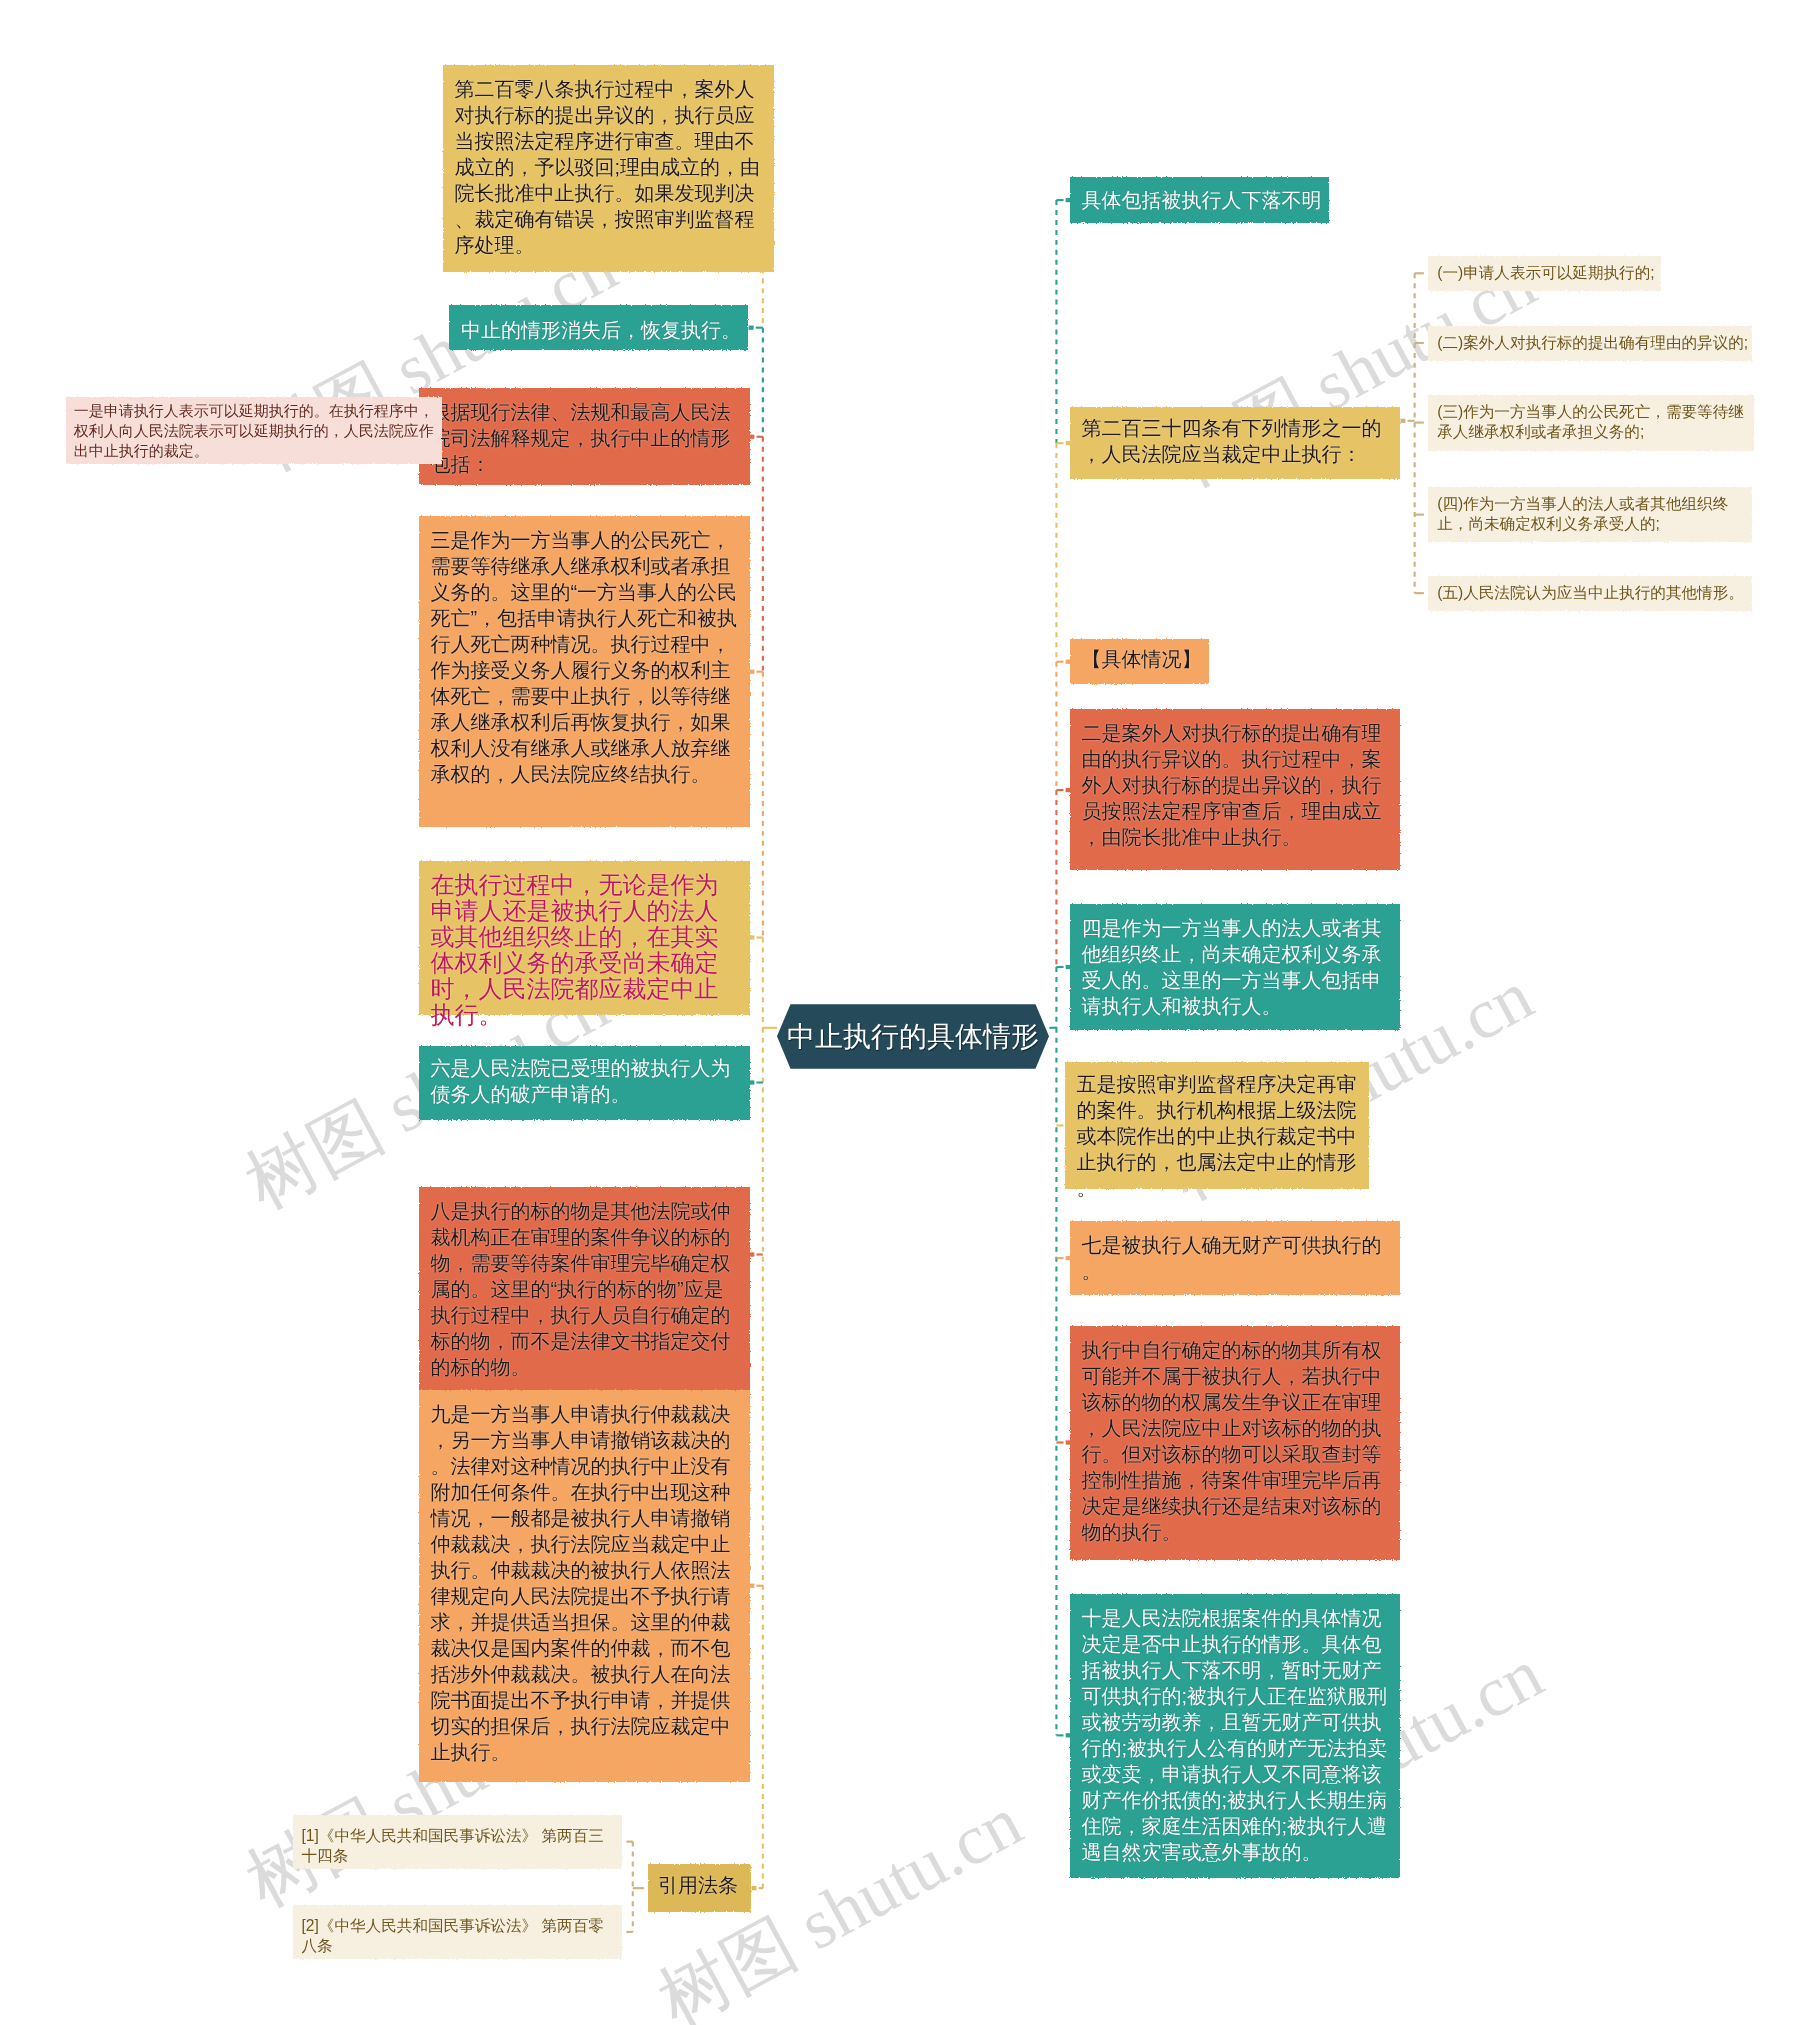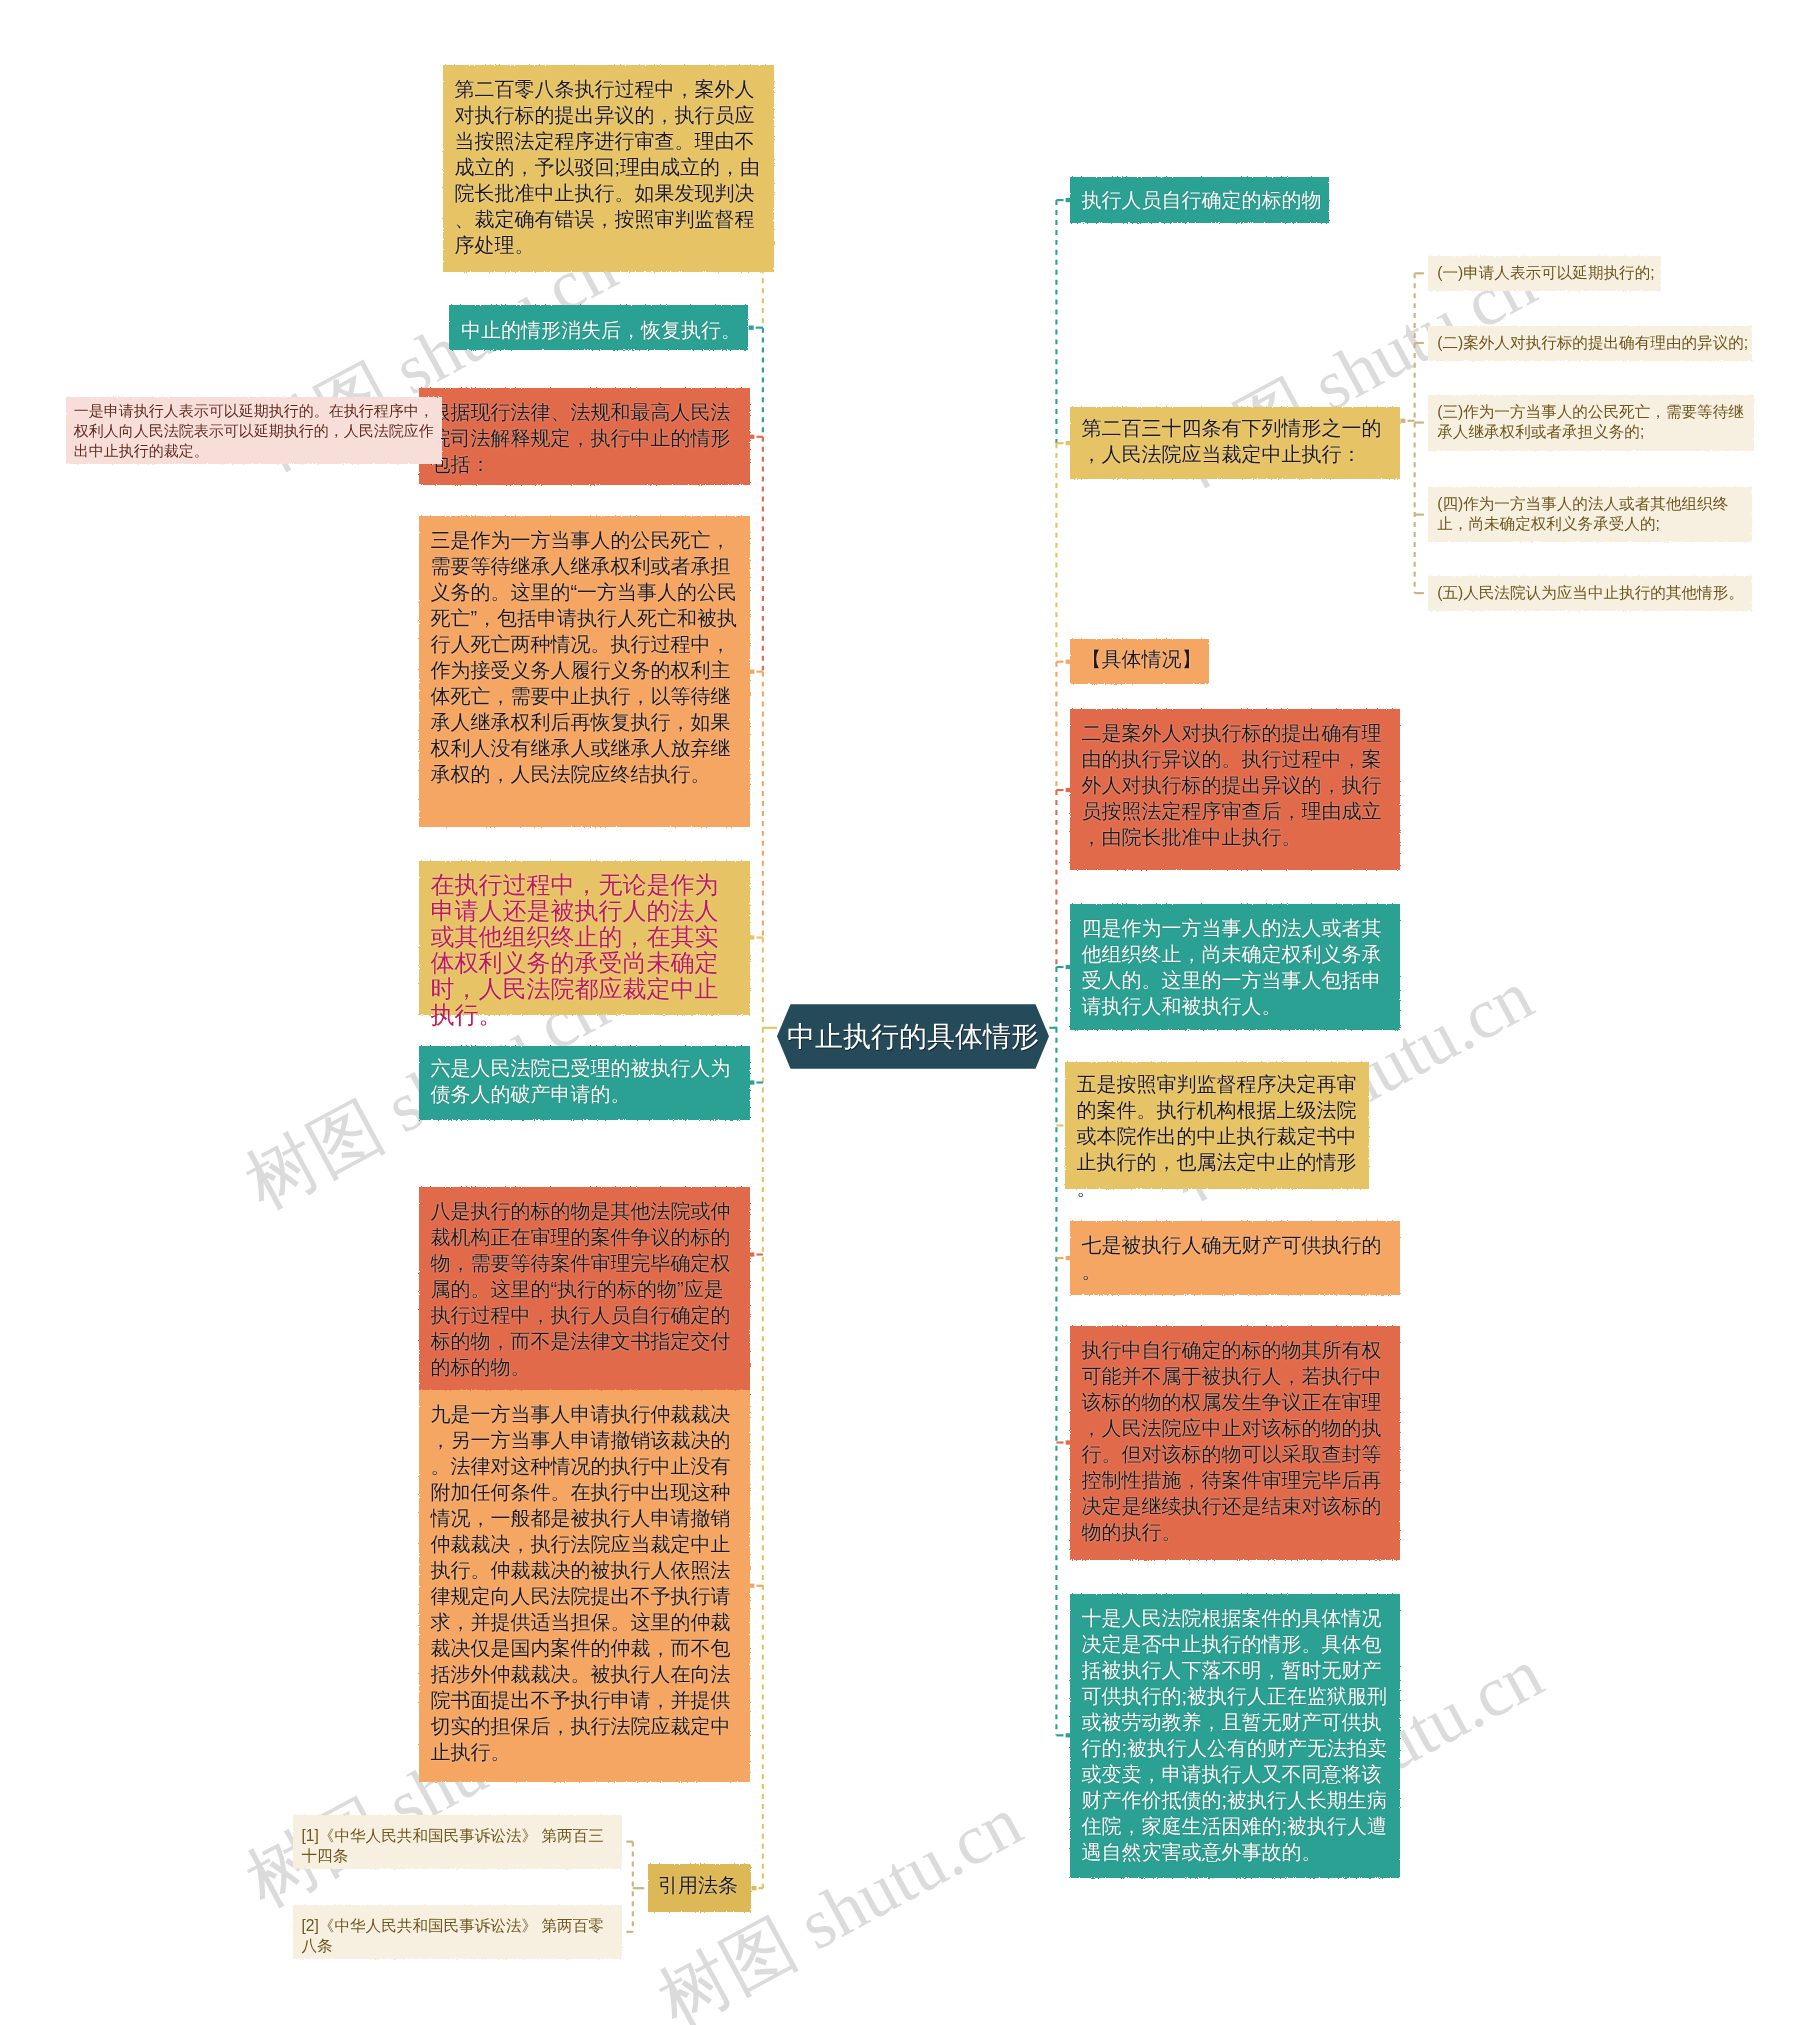--- a/index.html
+++ b/index.html
@@ -139,21 +139,21 @@
 <div class="node" style="left:293px;top:1815px;width:329px;height:54px;padding:10.7px 8.5px;">
     <div class="bgfx" style="background:#f7f0e0;"></div>
     <span class="label" style="color:#6e5417;font-size:15.6px;line-height:20px;text-shadow:0 0 1.4px rgba(255,255,255,.75);position:relative;z-index:1;">[1]《中华人民共和国民事诉讼法》 第两百三十四条</span>
   </div>
 <div class="node" style="left:293px;top:1905px;width:329px;height:54px;padding:10.7px 8.5px;">
     <div class="bgfx" style="background:#f7f0e0;"></div>
     <span class="label" style="color:#6e5417;font-size:15.6px;line-height:20px;text-shadow:0 0 1.4px rgba(255,255,255,.75);position:relative;z-index:1;">[2]《中华人民共和国民事诉讼法》 第两百零八条</span>
   </div>
 <div class="node" style="left:1070px;top:177px;width:259px;height:46px;padding:10px 11.4px;">
     <div class="bgfx" style="background:#2ba193;"></div>
-    <span class="label" style="color:#ffffff;font-size:20px;line-height:26px;white-space:nowrap;text-shadow:0 0 1.4px rgba(0,0,0,.3);position:relative;z-index:1;">执行人员自行确定的标的物</span>
+    <span class="label" style="color:#ffffff;font-size:20px;line-height:26px;white-space:nowrap;text-shadow:0 0 1.4px rgba(0,0,0,.3);position:relative;z-index:1;">具体包括被执行人下落不明</span>
   </div>
 <div class="node" style="left:1070px;top:407px;width:330px;height:72px;padding:7.8px 11.4px;">
     <div class="bgfx" style="background:#e6c465;"></div>
     <span class="label" style="color:#231815;font-size:20px;line-height:26px;text-shadow:0 0 1.4px rgba(255,255,255,.75);position:relative;z-index:1;">第二百三十四条有下列情形之一的，人民法院应当裁定中止执行：</span>
   </div>
 <div class="node" style="left:1428px;top:256px;width:233px;height:35px;padding:7.1px 9.2px;">
     <div class="bgfx" style="background:#f7f0e0;"></div>
     <span class="label" style="color:#6e5417;font-size:15.6px;line-height:20px;white-space:nowrap;text-shadow:0 0 1.4px rgba(255,255,255,.75);position:relative;z-index:1;">(一)申请人表示可以延期执行的;</span>
   </div>
 <div class="node" style="left:1428px;top:326px;width:324px;height:35px;padding:7.1px 9.2px;">

